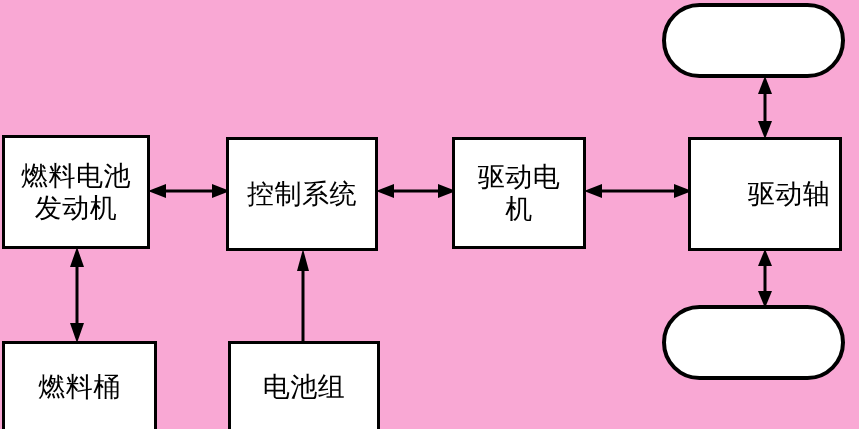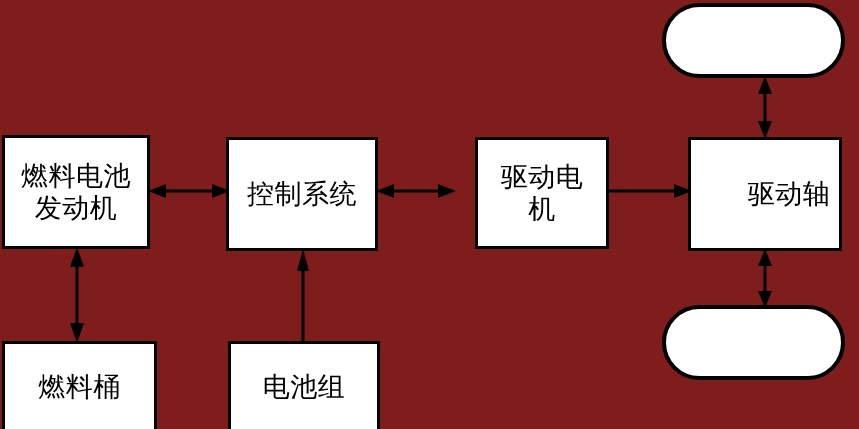--- a/index.html
+++ b/index.html
@@ -8,21 +8,21 @@
     padding: 0;
     background: #ffffff;
   }
   body {
     font-family: "DejaVu Sans", "Liberation Sans", sans-serif;
   }
   #diagram-root {
     position: relative;
     width: 859px;
     height: 429px;
-    background: #7f1d1d;
+    background: #f9a8d4;
     overflow: hidden;
   }
   .node {
     position: absolute;
     box-sizing: border-box;
     border: 3px solid #000000;
     background: #ffffff;
     display: flex;
     align-items: center;
     justify-content: center;
@@ -114,21 +114,21 @@
 
   <div class="node" style="left:2px; top:135px; width:148px; height:114px;">
     <span class="node-label">燃料电池
 发动机</span>
   </div>
 
   <div class="node" style="left:226px; top:137px; width:152px; height:114px;">
     <span class="node-label">控制系统</span>
   </div>
 
-  <div class="node" style="left:475px; top:137px; width:134px; height:112px;">
+  <div class="node" style="left:452px; top:137px; width:134px; height:112px;">
     <span class="node-label">驱动电
 机</span>
   </div>
 
   <div class="node" style="left:688px; top:137px; width:154px; height:114px;padding-left:48px;">
     <span class="node-label">驱动轴</span>
   </div>
 
   <div class="node" style="left:2px; top:341px; width:155px; height:92px;">
     <span class="node-label">燃料桶</span>

